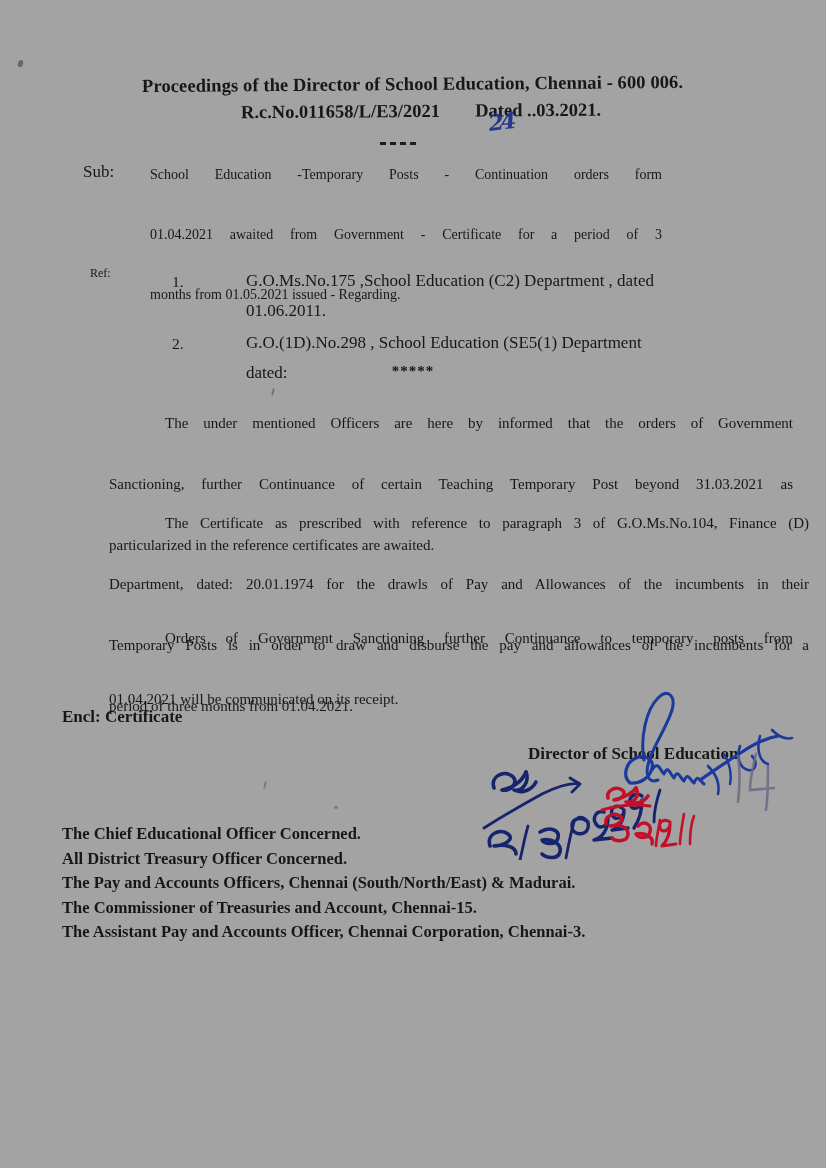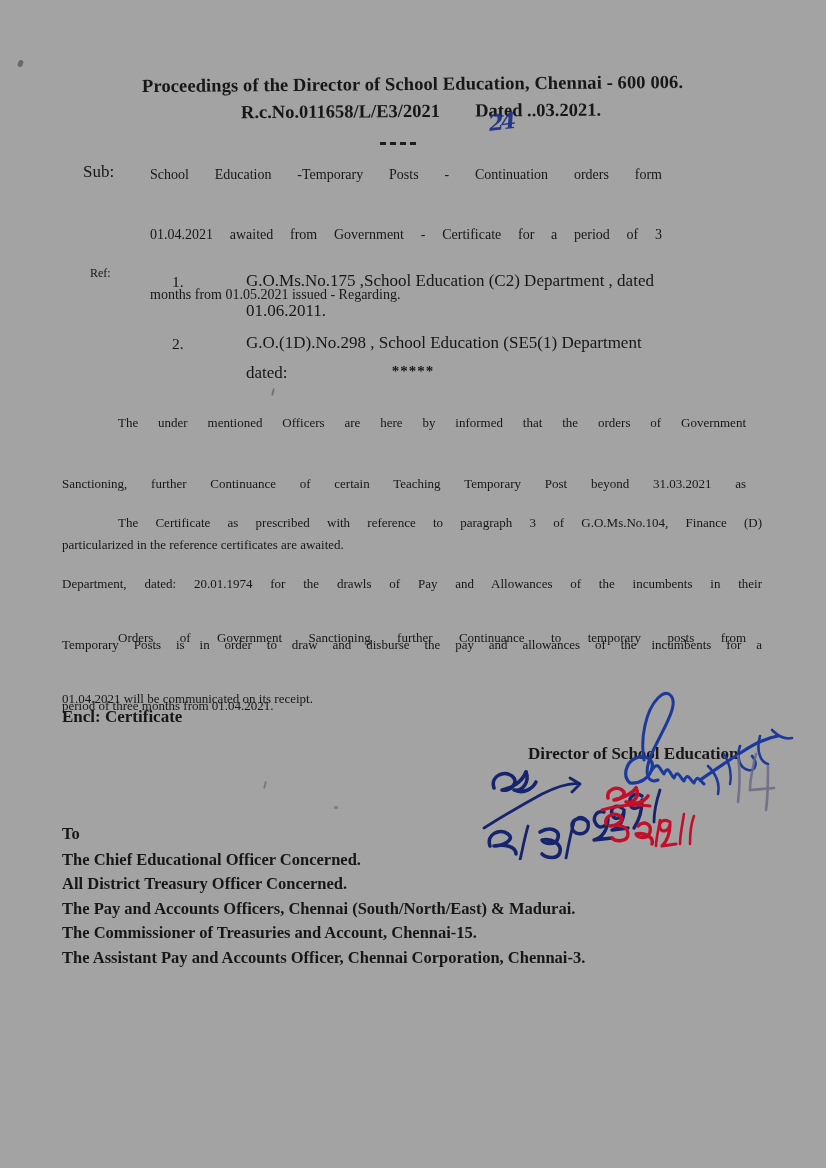--- a/index.html
+++ b/index.html
@@ -100,24 +100,25 @@
 
   
   .speck { background: #3a3a3a; border-radius: 40%; opacity: .55; }
   #speck-1 { top: 60px; left: 18px; width: 5px; height: 7px; transform: rotate(18deg); }
   #speck-2 { top: 388px; left: 272px; width: 2px; height: 8px; transform: rotate(14deg); opacity:.45; }
   #speck-3 { top: 781px; left: 264px; width: 2px; height: 8px; transform: rotate(14deg); opacity:.4; }
   #speck-4 { top: 806px; left: 334px; width: 4px; height: 3px; opacity:.35; }
 
   
   .para {
-    font-size: 13px;
+    font-size: 15px;
     line-height: 30.5px;
     text-align: justify;
     text-justify: inter-word;
+    margin-left: 47px;
   }
   .para .j { display: block; }
   .para .j::after { content: ""; display: inline-block; width: 100%; }
   .para .last { display: block; }
 
   #para-1 { top: 408px; left: 62px; width: 684px; }
   #para-2 { top: 508px; left: 62px; width: 700px; }
   #para-3 { top: 623px; left: 62px; width: 684px; font-family: Liberation Serif, serif; }
 
   .indent { display: inline-block; width: 56px; }
@@ -266,21 +267,20 @@
       <path d="M8 42 C6 34 16 30 22 34 C28 38 18 44 12 44 C20 42 30 44 30 52 C30 60 18 60 14 56" stroke-width="3.4"></path>
       <path d="M40 44 C46 38 54 42 52 50 C50 58 40 56 38 52 C48 50 56 56 54 62" stroke-width="3.4"></path>
       <path d="M62 38 C60 50 58 58 58 64" stroke-width="2.6"></path>
       <path d="M72 40 C66 36 60 40 62 46 C64 52 72 48 72 42 C72 54 68 60 64 64 L78 62" stroke-width="3.2"></path>
       <path d="M86 32 C84 44 82 54 82 62" stroke-width="2.6"></path>
       <path d="M96 34 C92 44 92 54 92 62" stroke-width="2.6"></path>
     </g>
   </svg>
 
   <div class="abs" id="to-block">
-    <span class="to-head">To</span>
     <span class="to-line">The Chief Educational Officer Concerned.</span>
     <span class="to-line">All District Treasury Officer Concerned.</span>
     <span class="to-line">The Pay and Accounts Officers, Chennai (South/North/East) &amp; Madurai.</span>
     <span class="to-line">The Commissioner of Treasuries and Account, Chennai-15.</span>
     <span class="to-line">The Assistant Pay and Accounts Officer, Chennai Corporation, Chennai-3.</span>
   </div>
 
 </div>
 
 </body></html>

